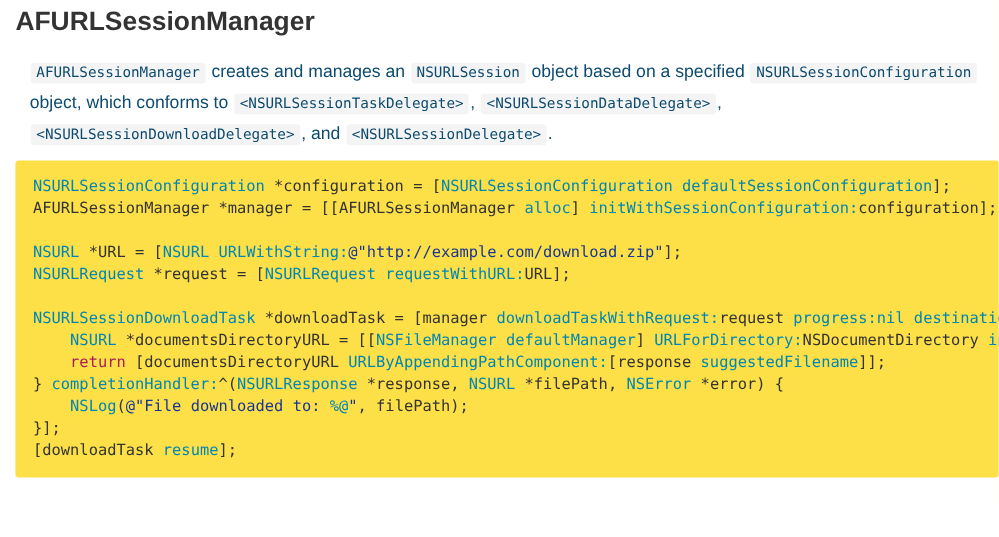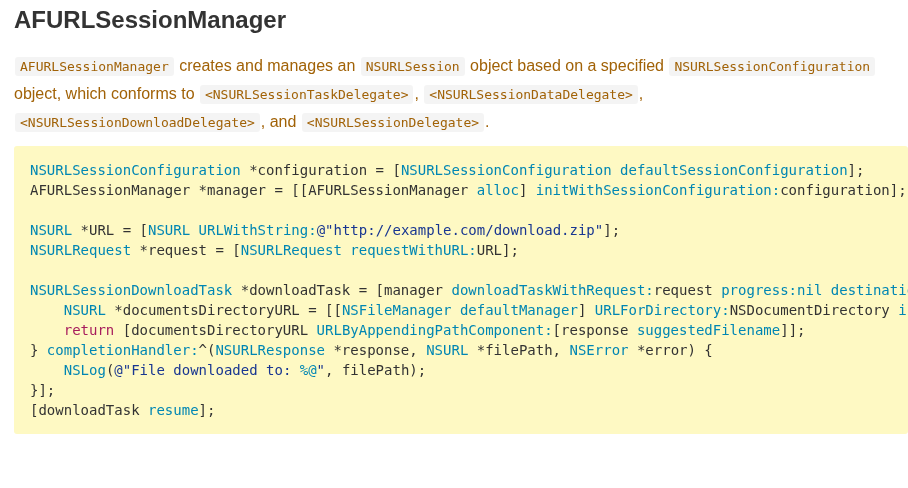--- a/index.html
+++ b/index.html
@@ -20,23 +20,23 @@
   }
   h1.doc-title {
     font-size: 24px;
     font-weight: bold;
     margin: 0 0 18px 0;
     color: #333333;
   }
   p.intro {
     font-size: 16px;
     line-height: 27px;
-    margin: 0 0 10px 0;
+    margin: 0 0 10px 13px;
     max-width: 884px;
-    color: #a16207;
+    color: #0c4a6e;
   }
   code.inline-code {
     font-family: "DejaVu Sans Mono", "Liberation Mono", monospace;
     font-size: 13px;
     background: rgba(0,0,0,0.045);
     border-radius: 3px;
     padding: 2px 5px;
     margin: 0 1px;
     white-space: nowrap;
   }
@@ -44,21 +44,21 @@
     font-size: 20px;
     font-weight: bold;
     margin: 24px 0 18px 0;
     color: #333333;
   }
   pre.code-block {
     box-sizing: border-box;
     width: 894px;            
     margin: 0;
     padding: 14px 16px;
-    background: #fef9c3;
+    background: #fde047;
     border-radius: 3px;
     font-family: "DejaVu Sans Mono", "Liberation Mono", monospace;
     font-size: 14px;
     line-height: 20px;
     white-space: pre;
     overflow: hidden;        
     color: #333333;
   }
   .code-line {
     height: 20px;

